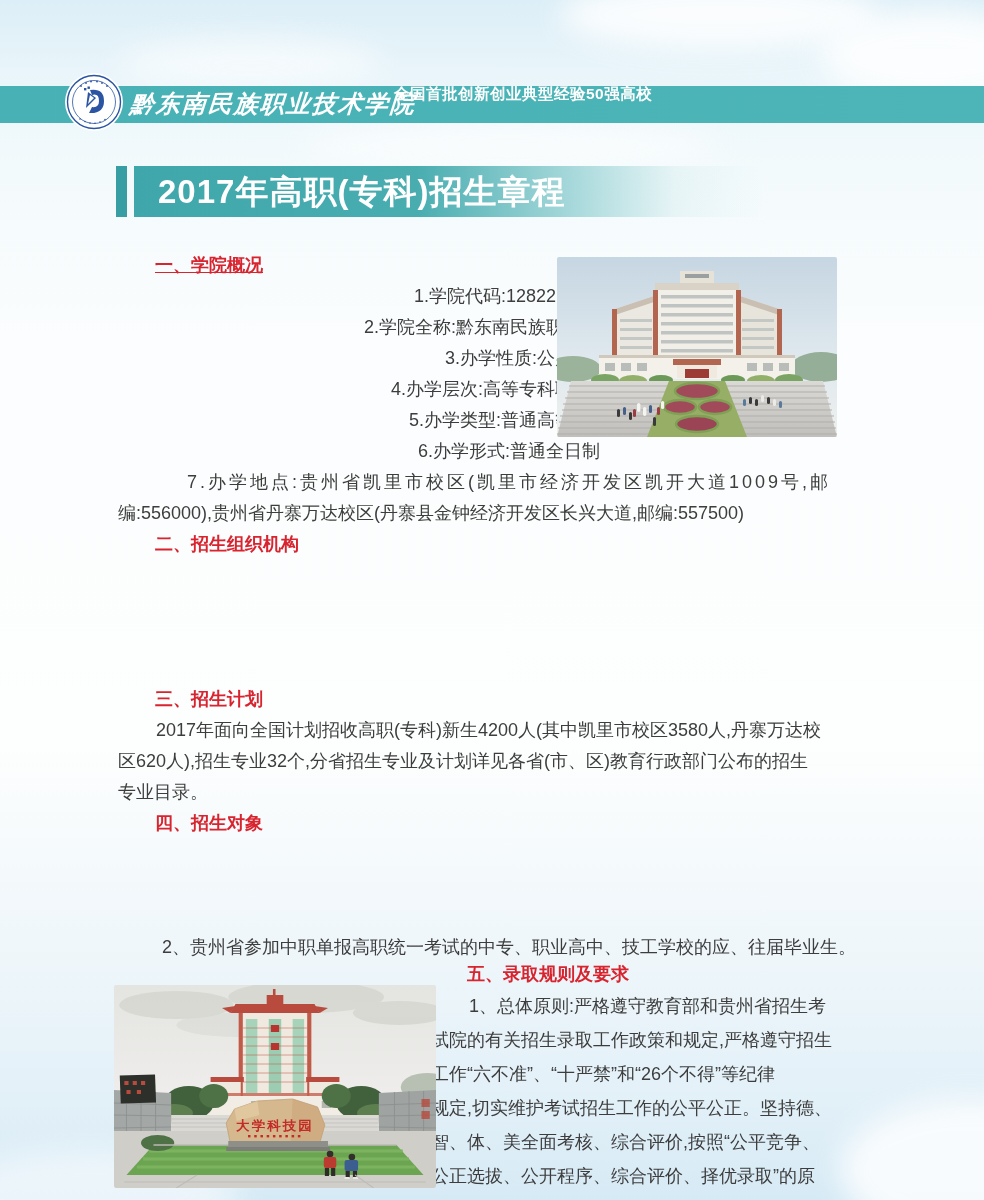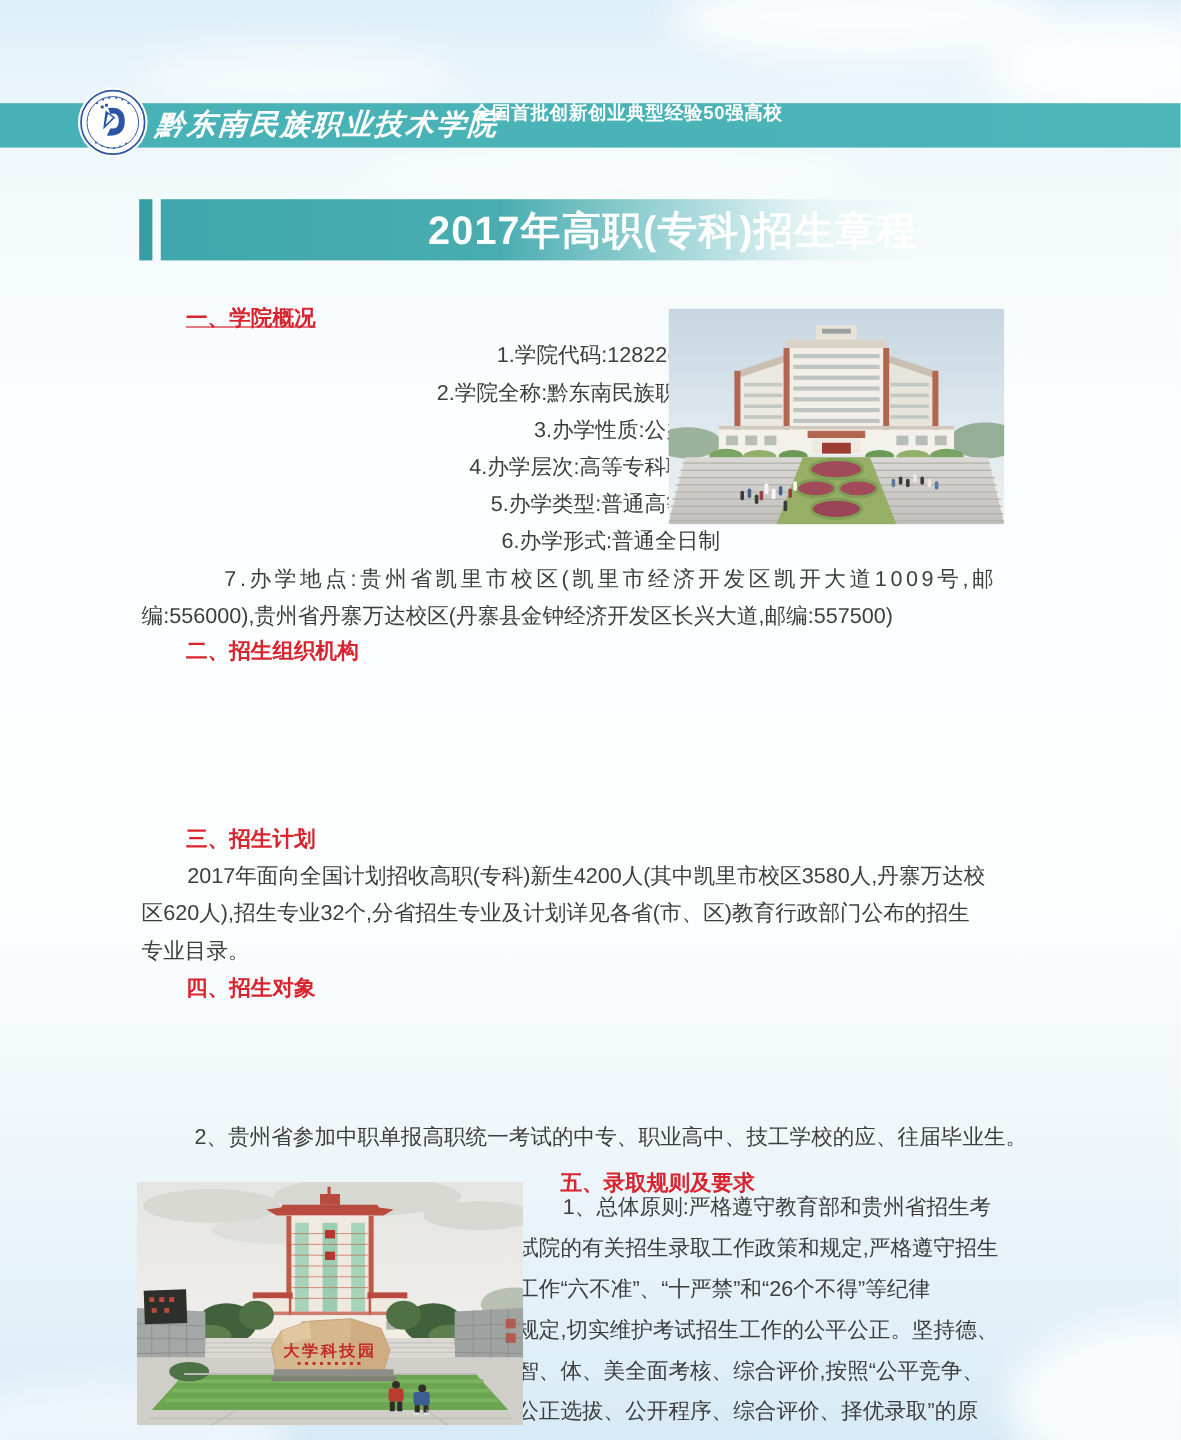--- a/index.html
+++ b/index.html
@@ -10,21 +10,21 @@
   
   .band{position:absolute;left:0;top:86px;width:984px;height:37px;background:linear-gradient(90deg,#47b1b5,#4db5b8);}
   .logo{position:absolute;left:64px;top:72px;width:60px;height:60px;}
   .schoolname{position:absolute;left:130px;top:88px;width:290px;color:#ffffff;
     font-family:"DejaVu Serif","Liberation Serif",serif;font-style:italic;font-weight:bold;
     font-size:24px;letter-spacing:2px;transform:skewX(-4deg);white-space:nowrap;}
   .slogan{position:absolute;left:394px;top:84px;color:#ffffff;font-weight:bold;font-size:15.5px;letter-spacing:.5px;white-space:nowrap;}
   
   .accent{position:absolute;left:116px;top:166px;width:11px;height:51px;background:#379ea4;}
   .banner{position:absolute;left:134px;top:166px;width:630px;height:51px;
-    background:linear-gradient(90deg,#3fa7ab 0%,#49adb0 45%,rgba(120,196,199,.55) 72%,rgba(190,226,228,.25) 86%,rgba(255,255,255,0) 100%);text-align:right;}
+    background:linear-gradient(90deg,#3fa7ab 0%,#49adb0 45%,rgba(120,196,199,.55) 72%,rgba(190,226,228,.25) 86%,rgba(255,255,255,0) 100%);}
   .pagetitle{color:#ffffff;font-size:33px;font-weight:bold;line-height:51px;padding-left:24px;letter-spacing:1px;white-space:nowrap;}
   
   .txt{position:absolute;left:118px;width:745px;font-size:18px;line-height:31px;color:#3d3d3d;white-space:pre-line;}
   .heading{position:absolute;left:118px;width:745px;font-size:18px;line-height:31px;color:#d8242f;font-weight:600;padding-left:37px;box-sizing:border-box;white-space:nowrap;}
   .ind{text-indent:38px;}
   .pad{padding-left:37px;box-sizing:border-box;text-align:center;}
   .rcol{left:431px;width:428px;line-height:34px;}
   .sp{letter-spacing:3px;}
   
   .photo{position:absolute;overflow:hidden;border-radius:2px;}
@@ -82,31 +82,31 @@
   <div class="heading" style="top:250px;text-decoration:underline;">一、学院概况</div>
   <div class="txt pad" style="top:281px;">1.学院代码:12822(国标)
 2.学院全称:黔东南民族职业技术学院
 3.办学性质:公办
 4.办学层次:高等专科职业教育
 5.办学类型:普通高等教育
 6.办学形式:普通全日制</div>
   <div class="txt pad sp" style="top:467px;">7.办学地点:贵州省凯里市校区(凯里市经济开发区凯开大道1009号,邮</div>
   <div class="txt" style="top:498px;">编:556000),贵州省丹寨万达校区(丹寨县金钟经济开发区长兴大道,邮编:557500)</div>
 
-  <div class="heading" style="top:529px;font-family:Liberation Mono, monospace;">二、招生组织机构</div>
+  <div class="heading" style="top:529px;">二、招生组织机构</div>
 
   <div class="heading" style="top:684px;">三、招生计划</div>
   <div class="txt ind" style="top:715px;">2017年面向全国计划招收高职(专科)新生4200人(其中凯里市校区3580人,丹寨万达校
 区620人),招生专业32个,分省招生专业及计划详见各省(市、区)教育行政部门公布的招生
 专业目录。</div>
 
   <div class="heading" style="top:808px;">四、招生对象</div>
   <div class="txt pad" style="top:932px;">2、贵州省参加中职单报高职统一考试的中专、职业高中、技工学校的应、往届毕业生。</div>
 
-  <div class="heading rcol" style="top:957px;padding-left:36px;margin-top:12px;">五、录取规则及要求</div>
+  <div class="heading rcol" style="top:957px;padding-left:36px;">五、录取规则及要求</div>
   <div class="txt rcol ind" style="top:989px;">1、总体原则:严格遵守教育部和贵州省招生考
 试院的有关招生录取工作政策和规定,严格遵守招生
 工作“六不准”、“十严禁”和“26个不得”等纪律
 规定,切实维护考试招生工作的公平公正。坚持德、
 智、体、美全面考核、综合评价,按照“公平竞争、
 公正选拔、公开程序、综合评价、择优录取”的原</div>
 
   <div class="photo" style="left:557px;top:257px;width:280px;height:180px;">
     <svg viewBox="0 0 280 180" preserveAspectRatio="none">
       <defs>

